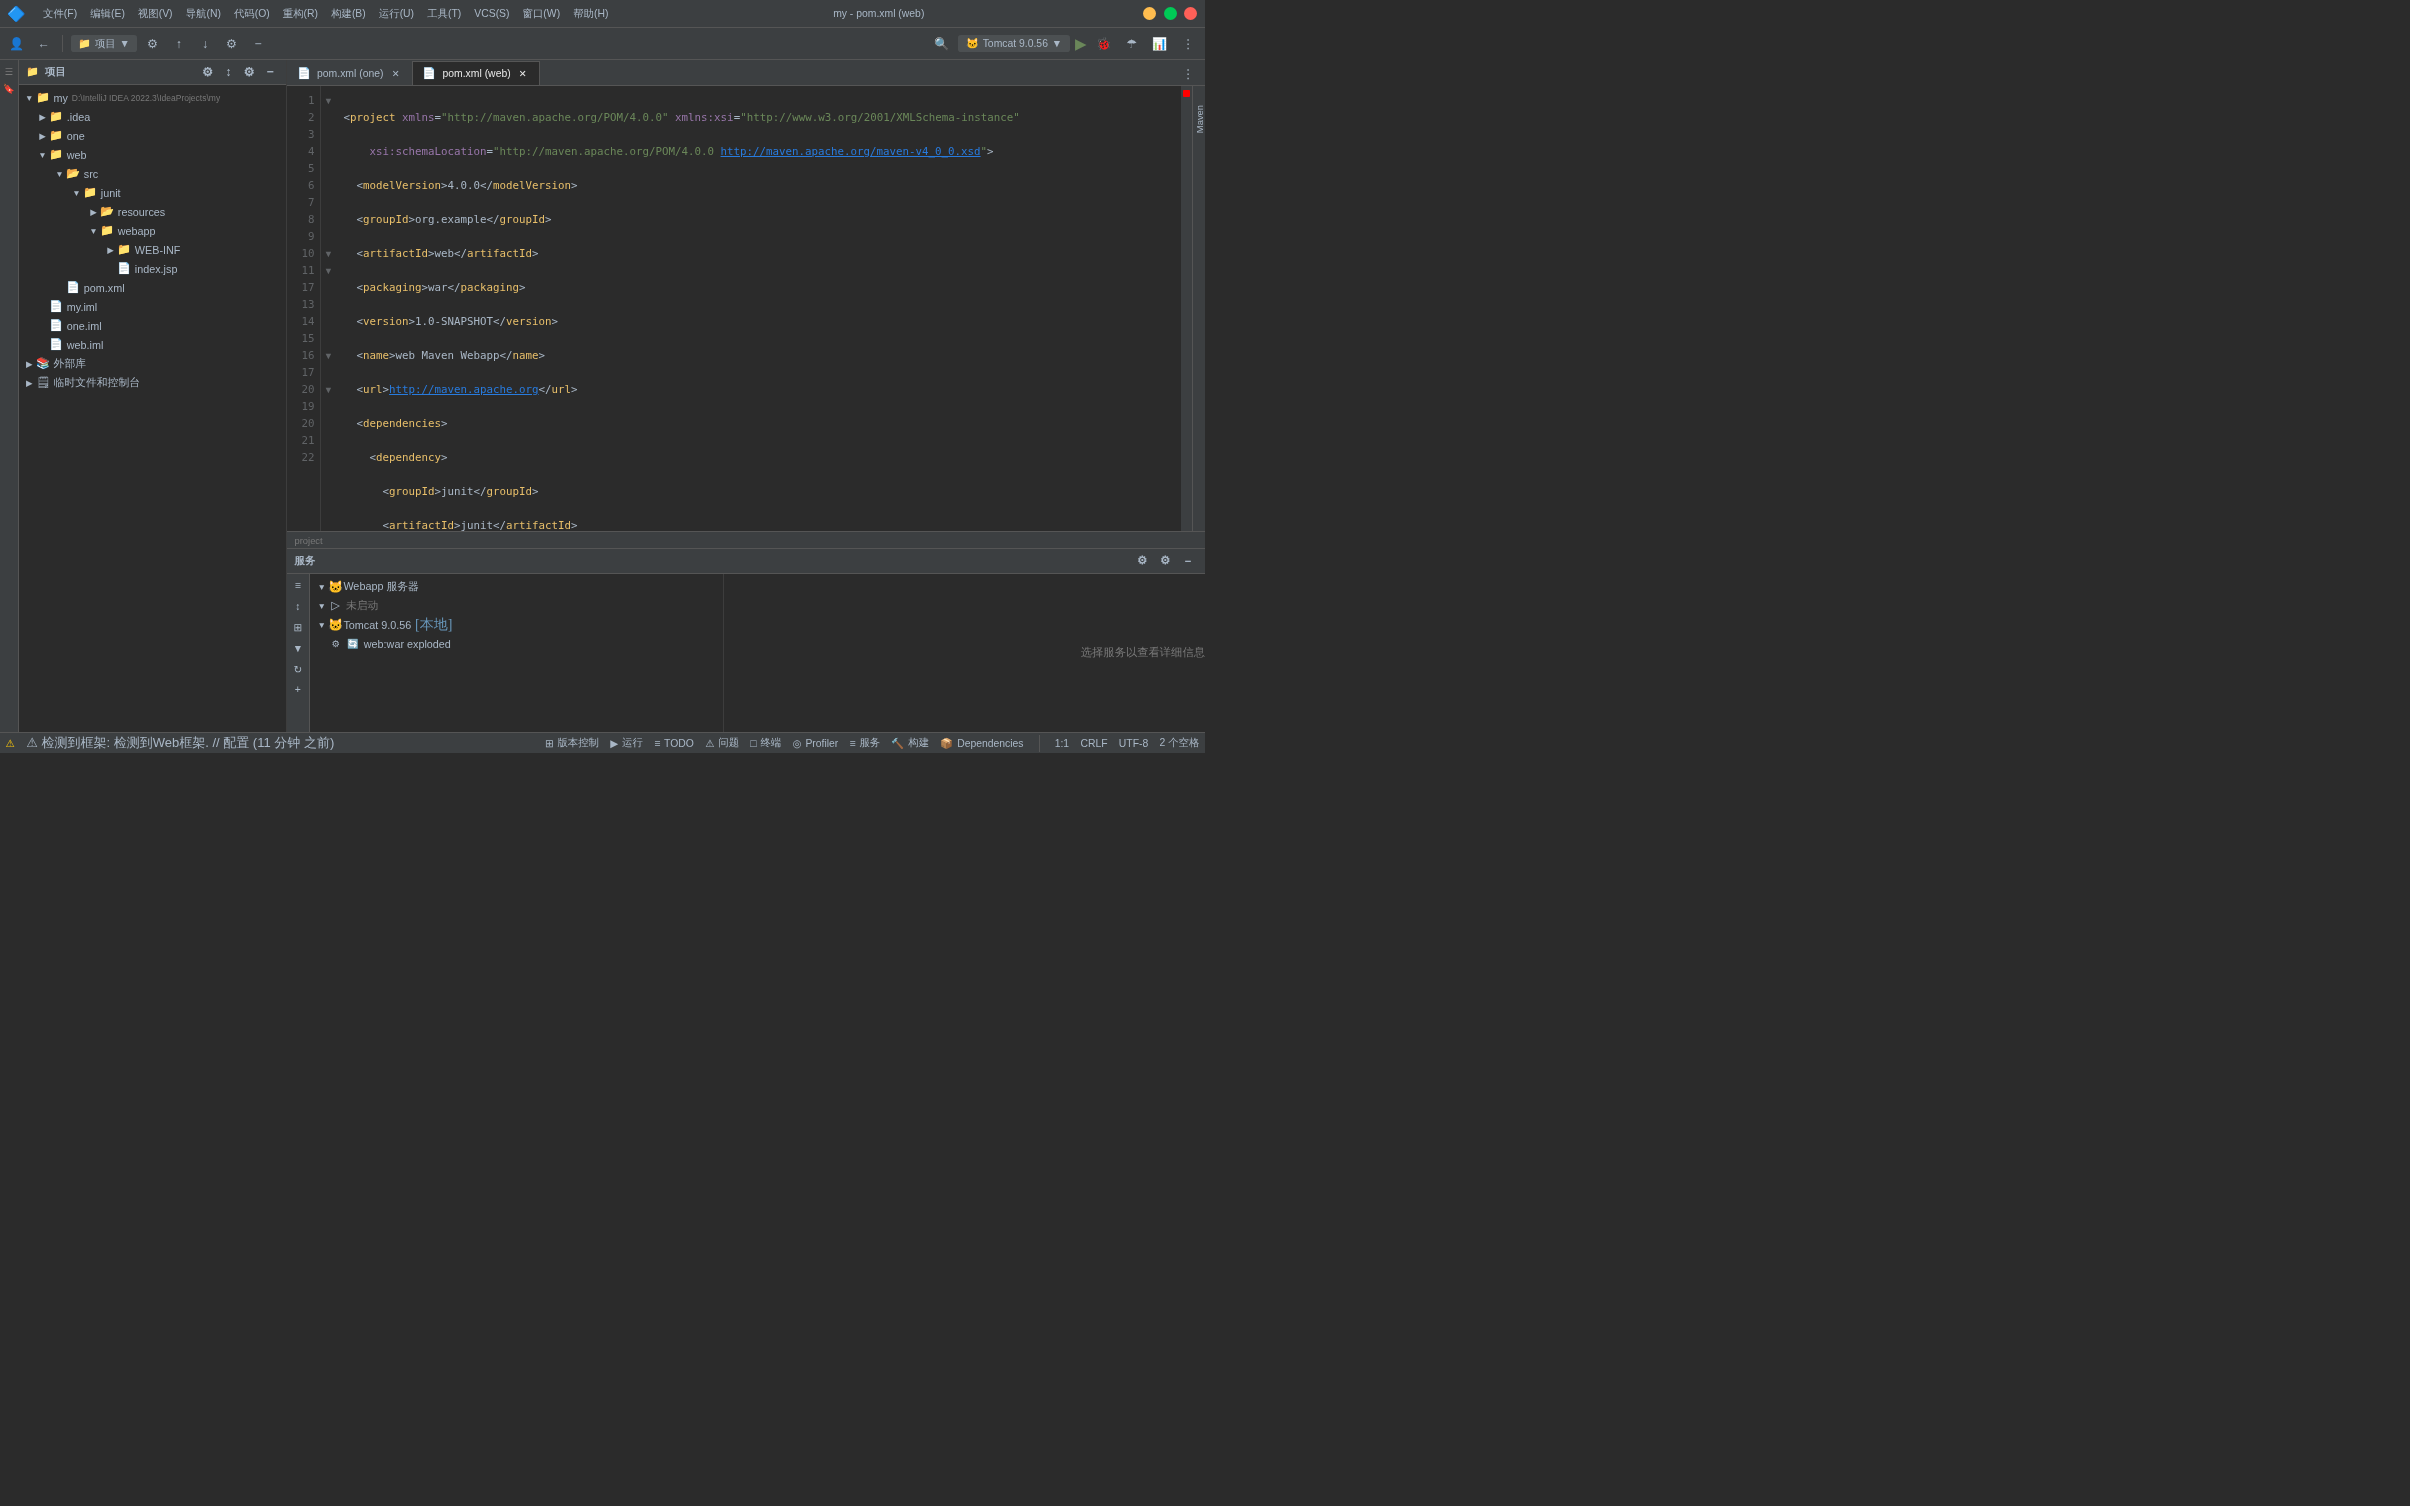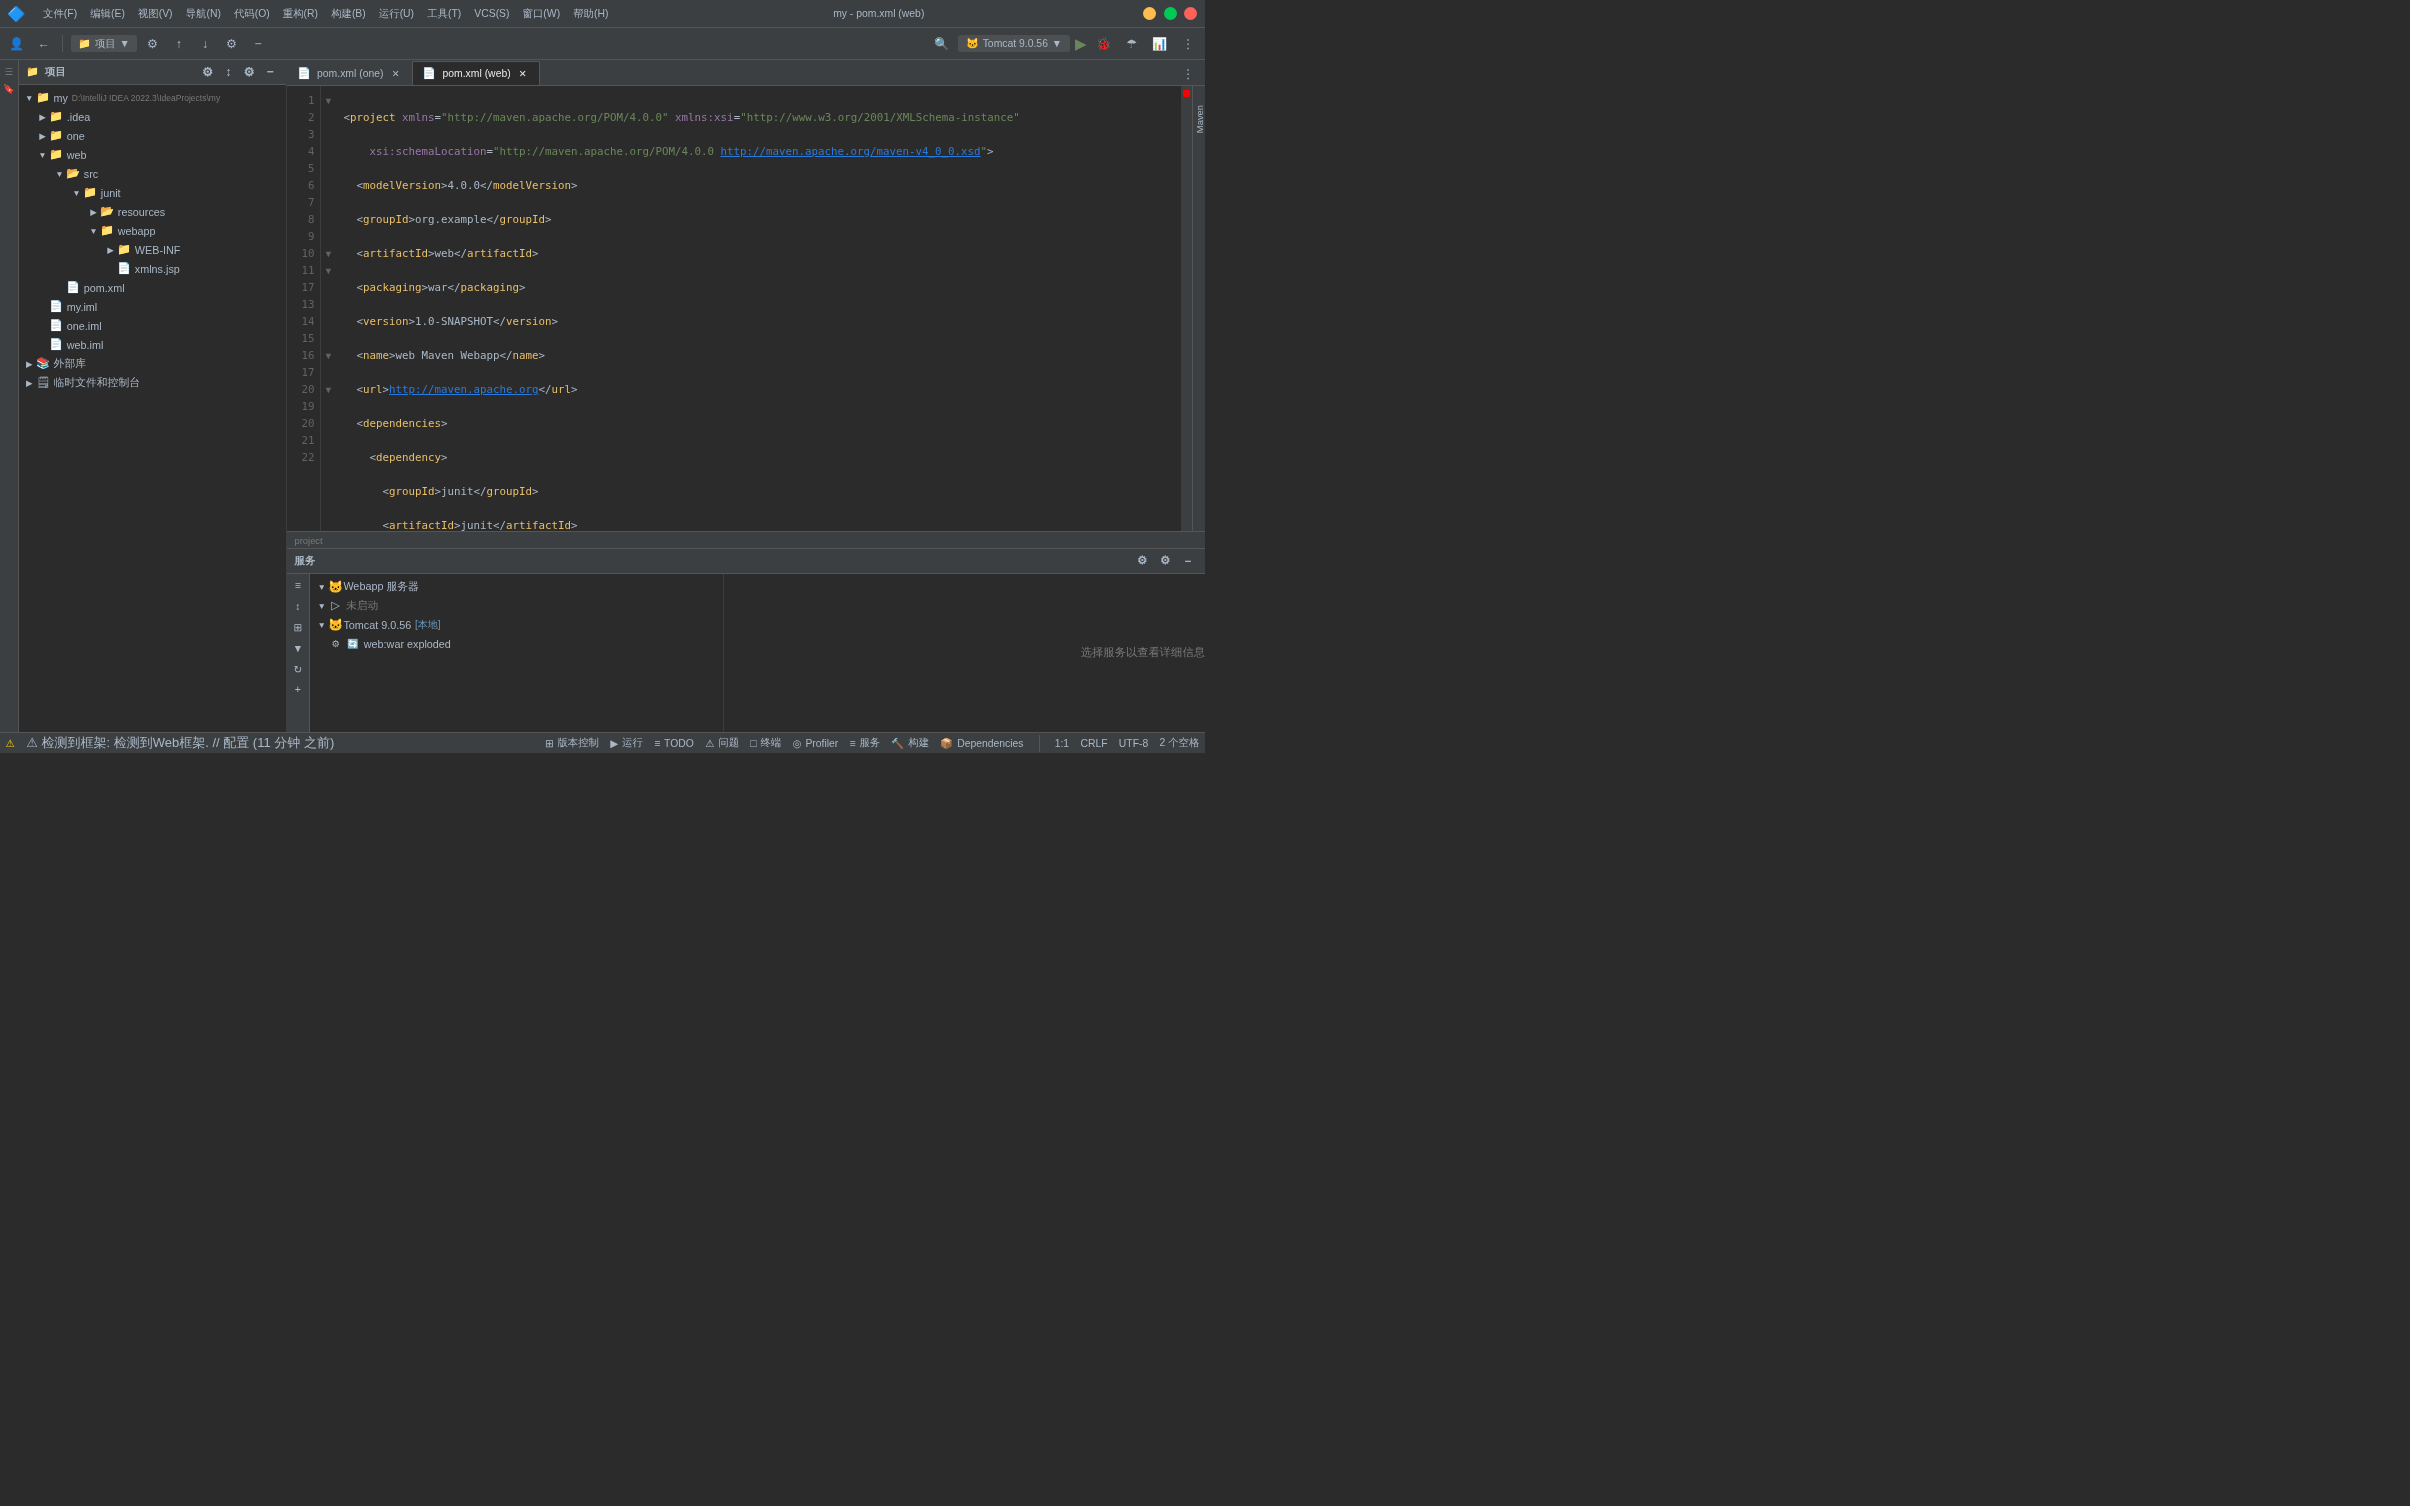--- a/index.html
+++ b/index.html
@@ -414,21 +414,21 @@
     }
     .service-item {
       display: flex;
       align-items: center;
       padding: 0.9px 5.6px;
       height: 19px;
       cursor: pointer;
       font-size: 10.8px;
     }
     .service-label { font-size: 10.8px; }
-    .service-badge { font-size: 10px; color: #6897bb; margin-left: 3.8px; }
+    .service-badge { font-size: 14px; color: #6897bb; margin-left: 3.8px; font-family: Liberation Serif, serif; }
     .service-dim { color: #787878; }
     .tomcat-icon { color: #ff6b35; font-size: 12.2px; }
     .services-info {
       flex: 1;
       display: flex;
       align-items: center;
       justify-content: flex-end;
       color: #787878;
       font-size: 11.3px;
     }
@@ -671,21 +671,21 @@
 
         <div class="tree-item indent-5">
           <div class="tree-arrow">▶</div>
           <div class="tree-icon folder-icon">📁</div>
           <span class="tree-label">WEB-INF</span>
         </div>
 
         <div class="tree-item indent-5">
           <div class="tree-arrow" style="width:13px;"></div>
           <div class="tree-icon" style="color:#6897bb;">📄</div>
-          <span class="tree-label">xmlns.jsp</span>
+          <span class="tree-label">index.jsp</span>
         </div>
 
         <div class="tree-item indent-2">
           <div class="tree-arrow" style="width:13px;"></div>
           <div class="tree-icon file-xml">📄</div>
           <span class="tree-label">pom.xml</span>
         </div>
 
         <div class="tree-item indent-1">
           <div class="tree-arrow" style="width:13px;"></div>

